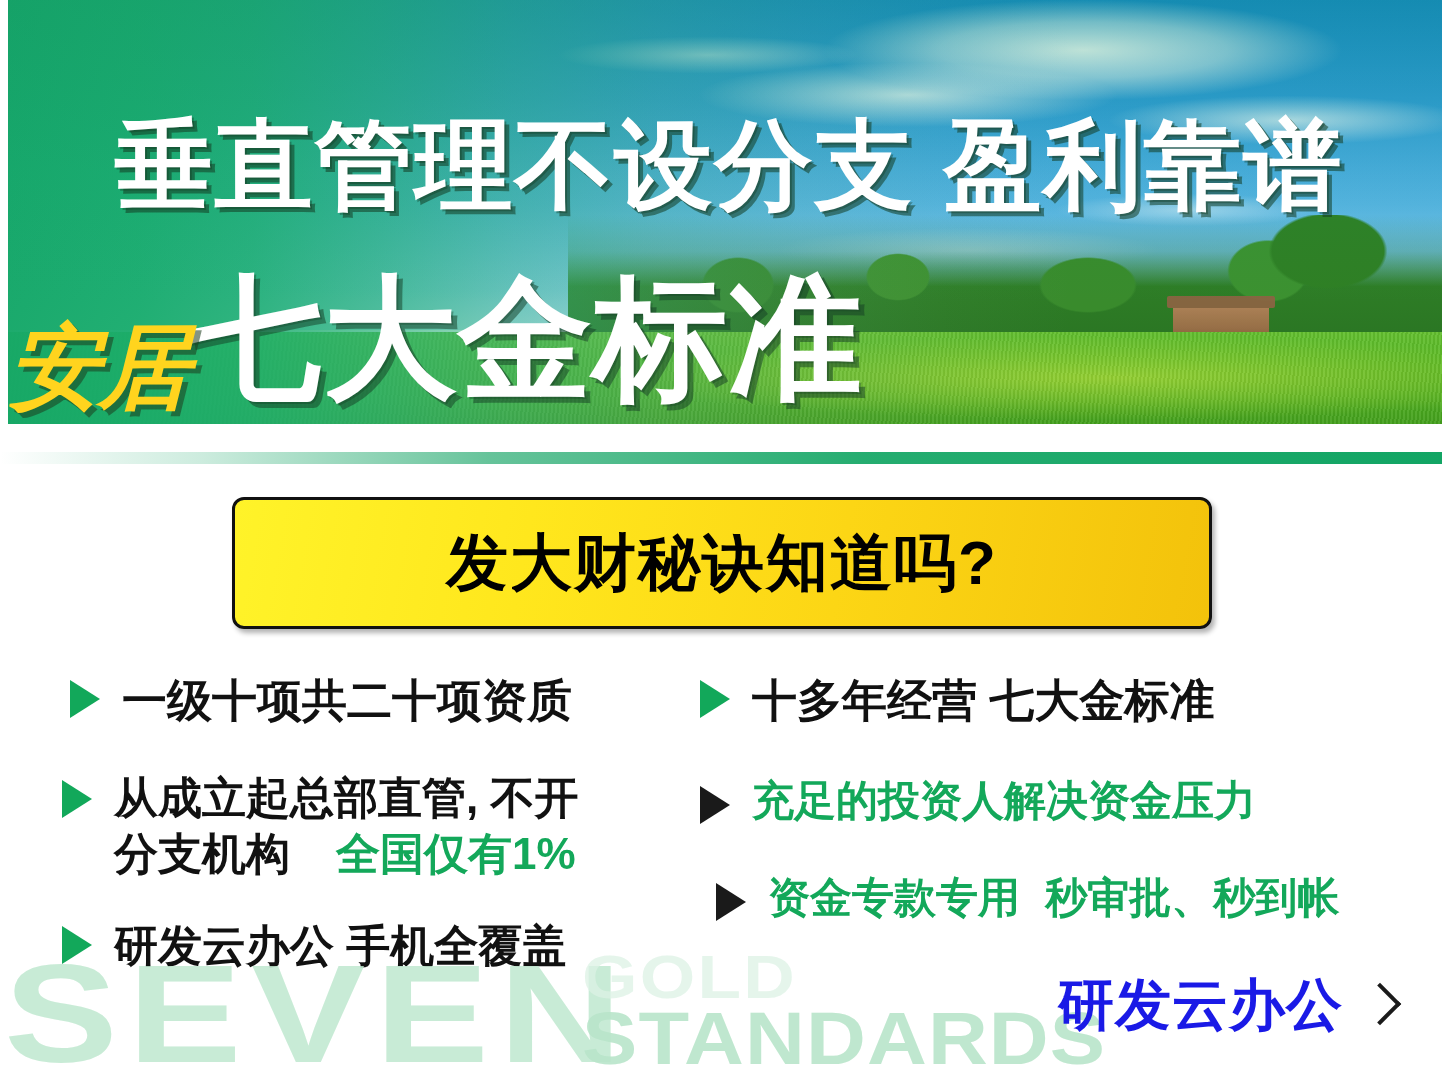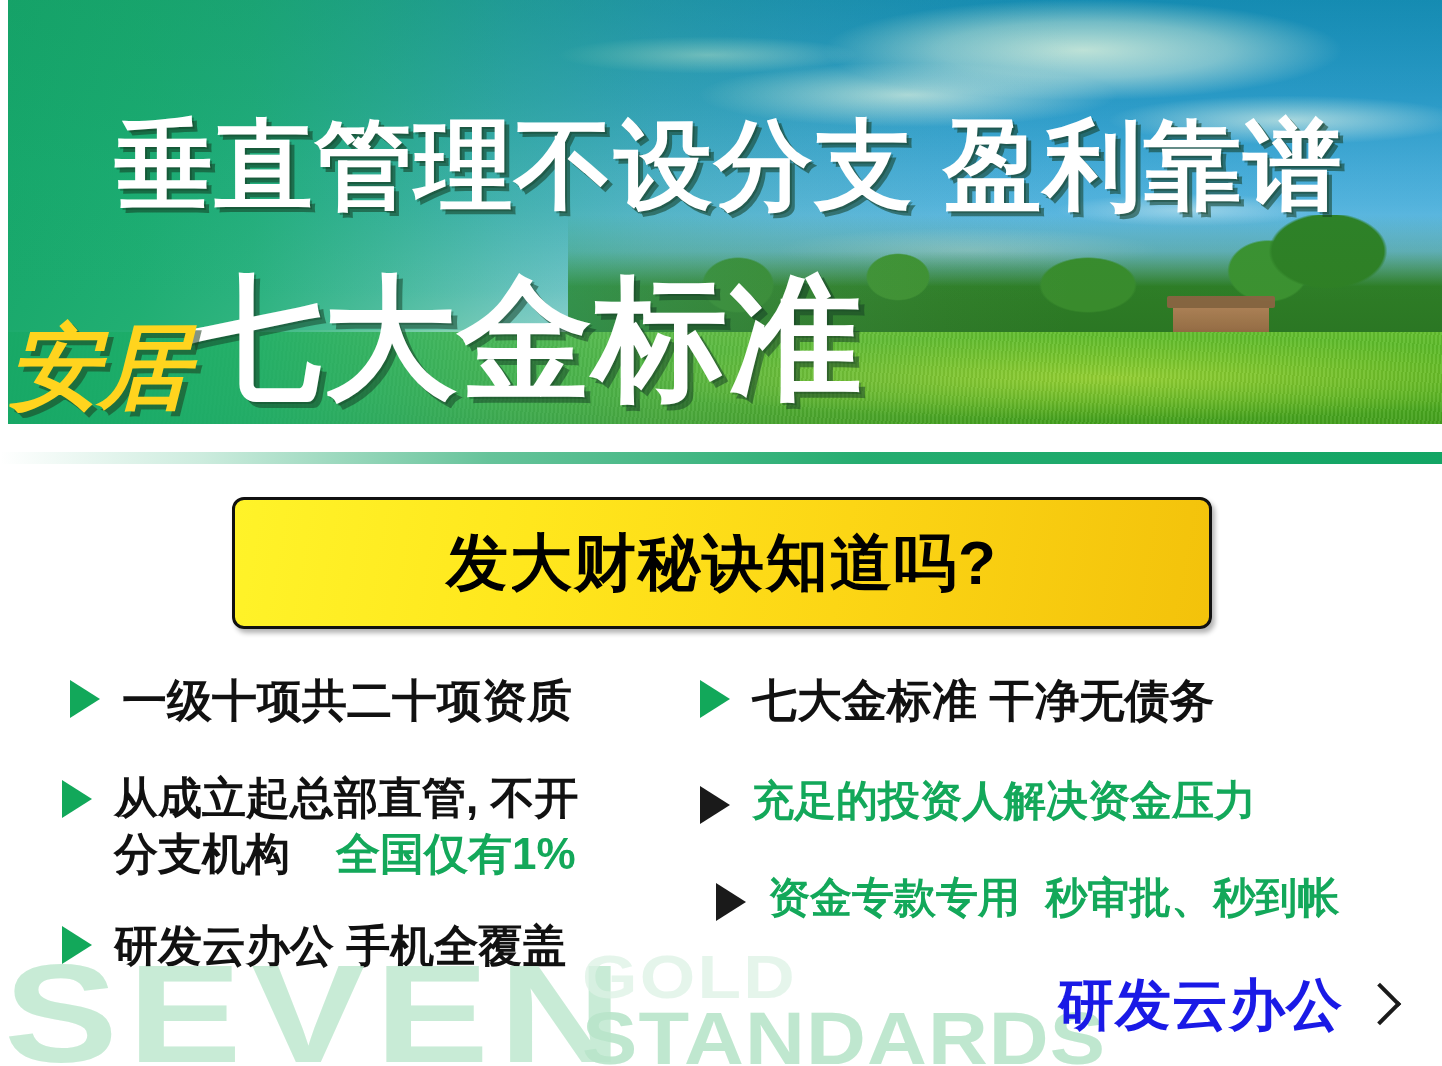--- a/index.html
+++ b/index.html
@@ -221,21 +221,21 @@
       <div class="bullet b-l3">
         <span class="tri"></span>
         <span class="btext">研发云办公 手机全覆盖</span>
       </div>
     </div>
 
     <div class="col-right">
 
       <div class="bullet b-r1">
         <span class="tri"></span>
-        <span class="btext">七大金标准 干净无债务</span>
+        <span class="btext">十多年经营 七大金标准</span>
       </div>
 
       <div class="bullet b-r2">
         <span class="tri dark"></span>
         <span class="btext green">充足的投资人解决资金压力</span>
       </div>
 
       <div class="bullet b-r3">
         <span class="tri dark"></span>
         <span class="btext green">资金专款专用 秒审批、秒到帐</span>

